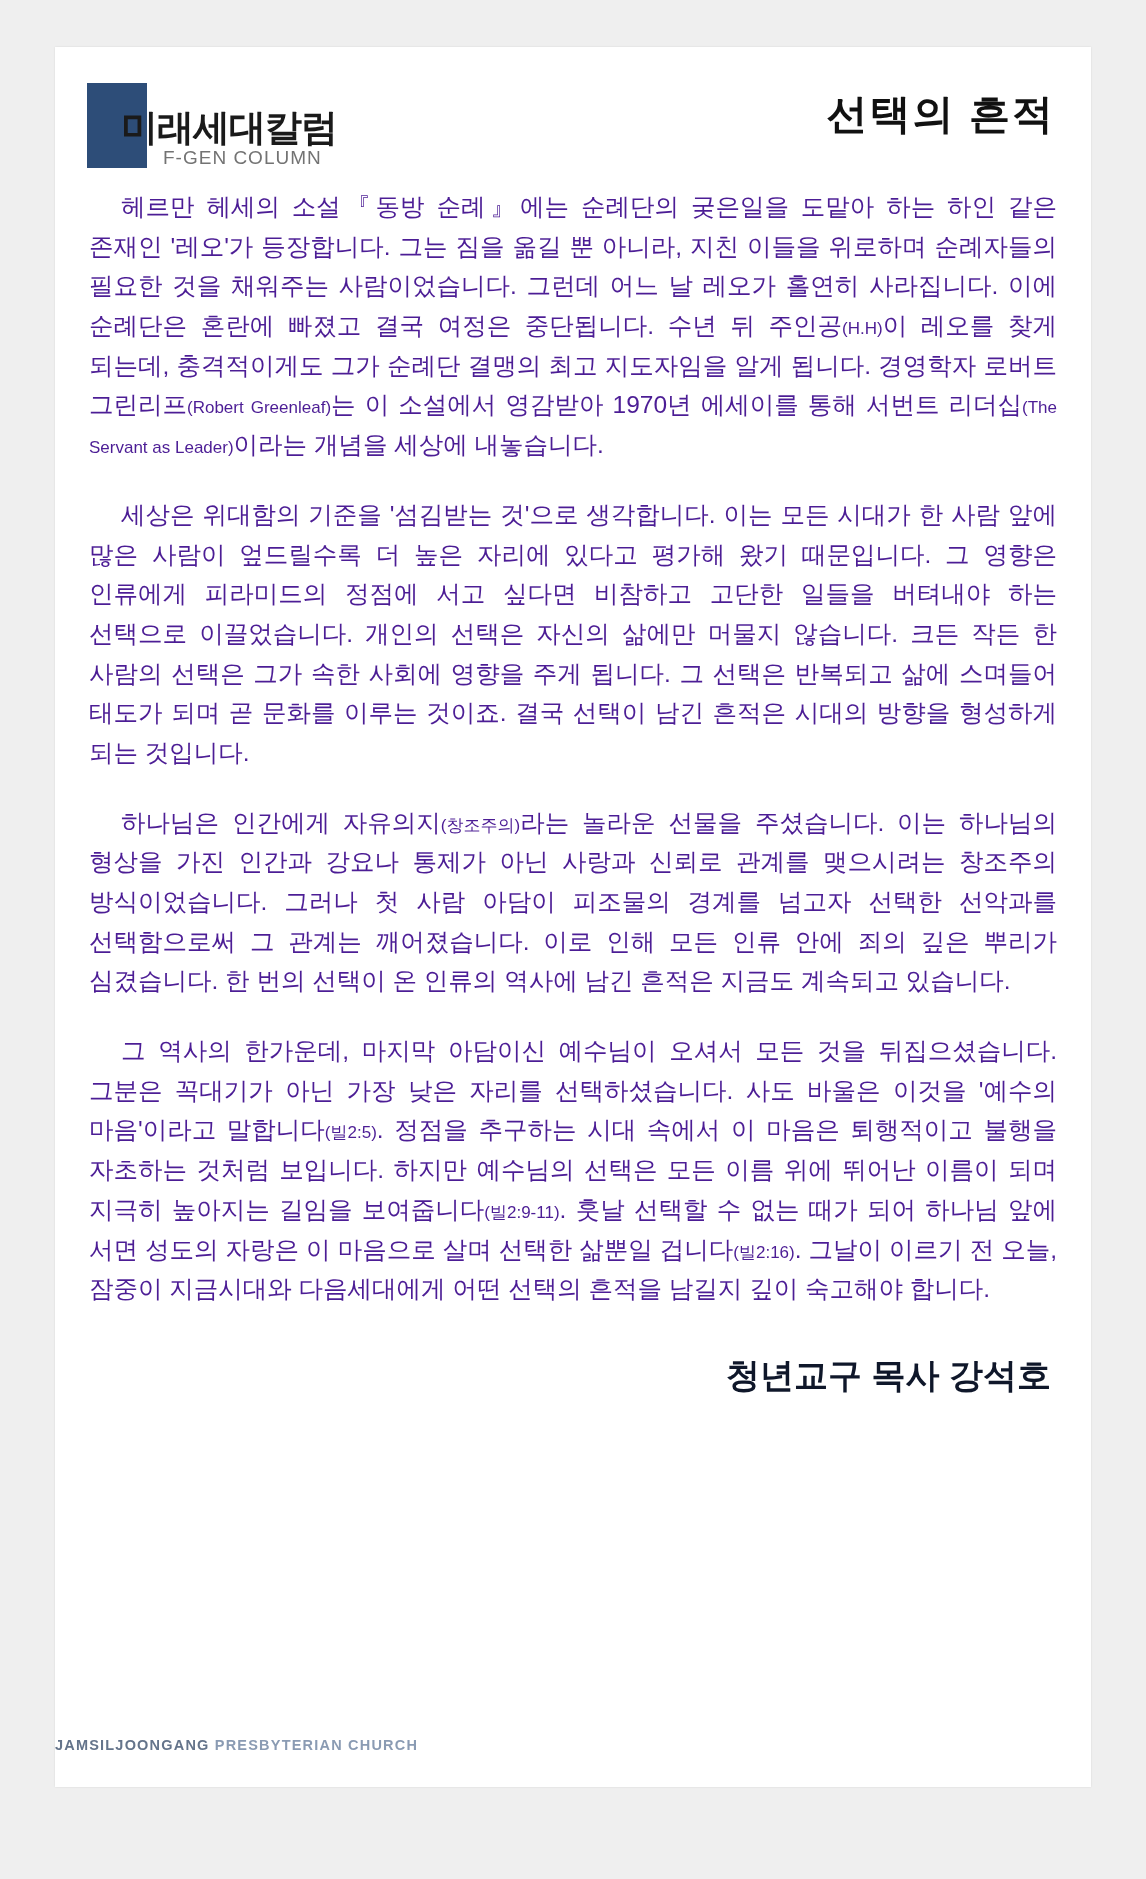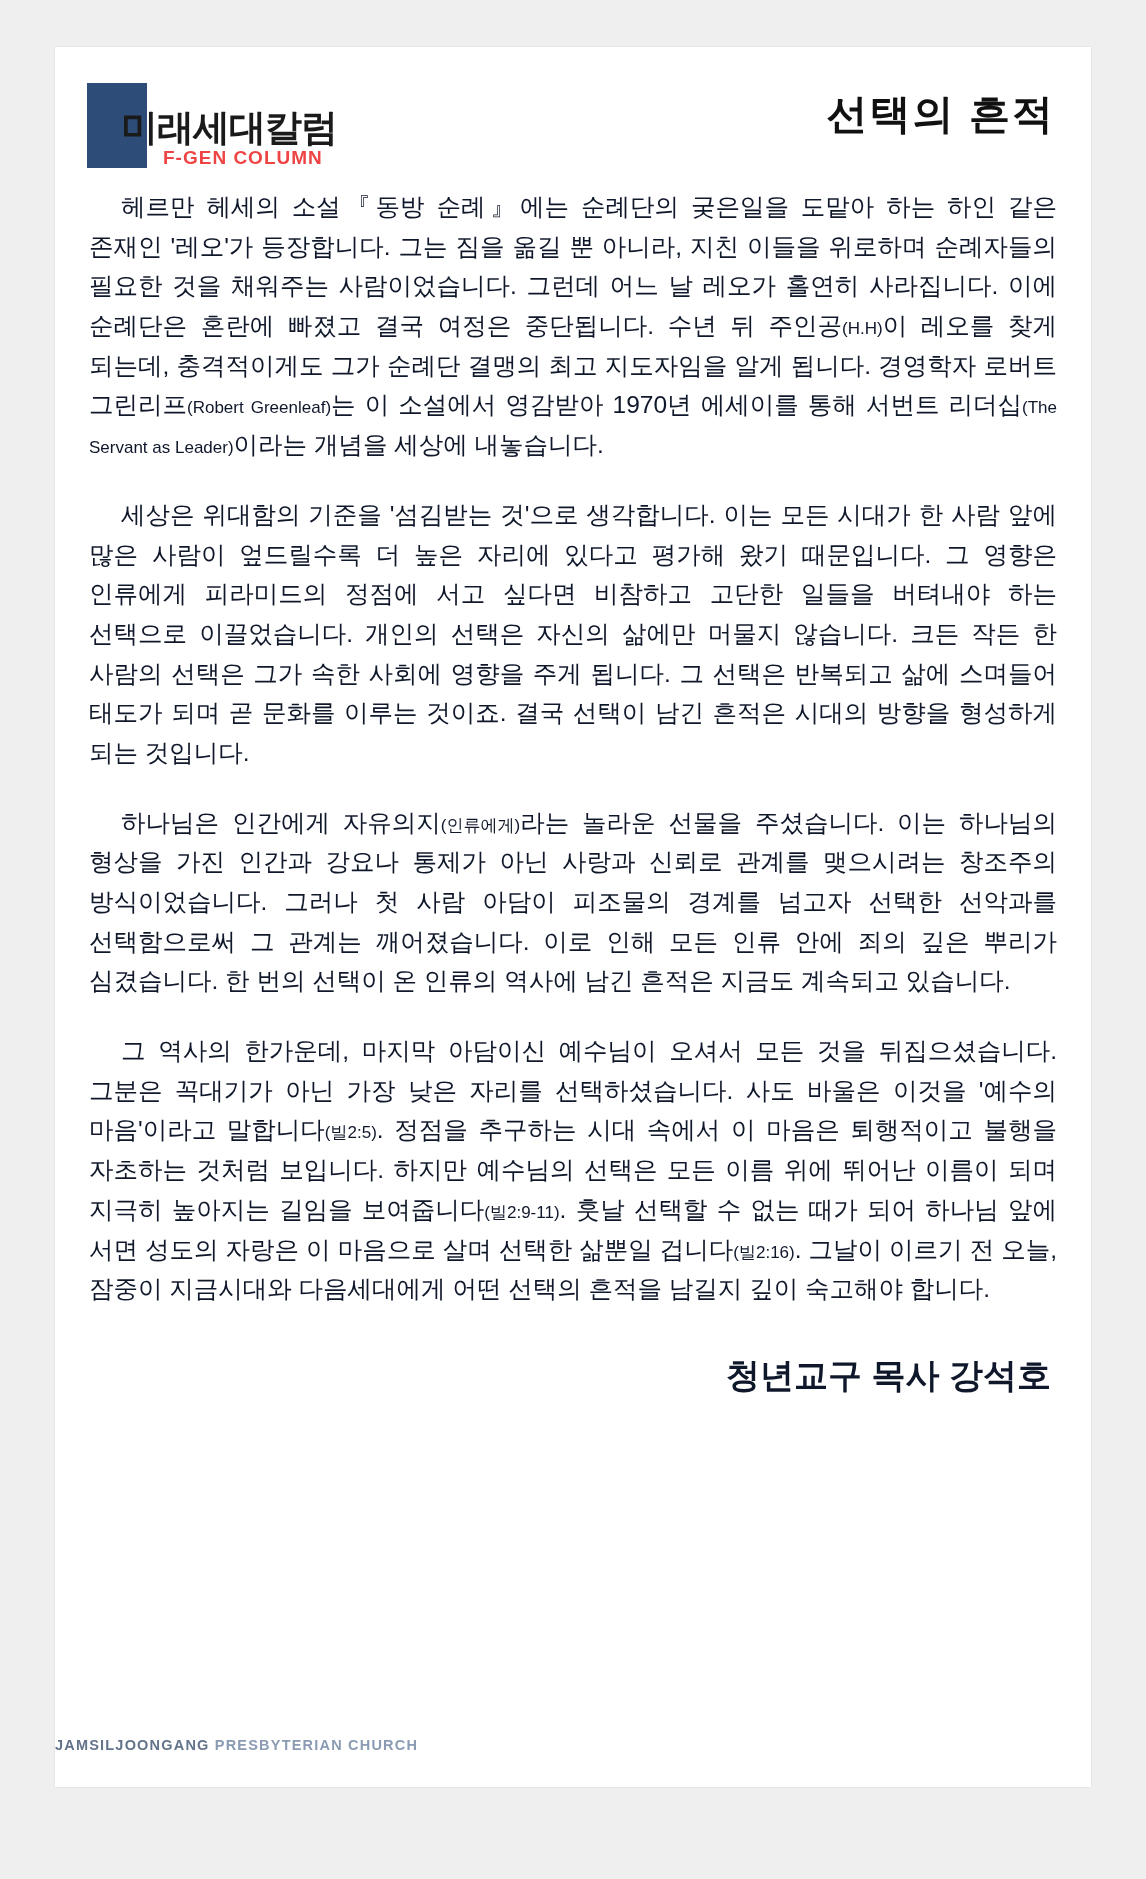--- a/index.html
+++ b/index.html
@@ -52,23 +52,23 @@
     font-weight: bold;
     letter-spacing: -1px;
     color: #1a1a1a;
     white-space: nowrap;
   }
   .logo-sub {
     position: absolute;
     left: 76px;
     top: 64px;
     font-size: 19px;
-    font-weight: bold;
+    font-weight: normal;
     letter-spacing: 1px;
-    color: #ef4444;
+    color: #737373;
     white-space: nowrap;
   }
   .doc-title {
     position: absolute;
     right: 36px;
     top: 40px;
     font-size: 41px;
     font-weight: bold;
     color: #111111;
     letter-spacing: 2px;
@@ -76,21 +76,21 @@
     text-align: right;
   }
   
   .content {
     padding: 0 34px;
   }
   p.para {
     margin: 0 0 30px 0;
     font-size: 24.5px;
     line-height: 1.62;
-    color: #0f172a;
+    color: #4c1d95;
     text-align: justify;
     text-justify: inter-character;
     text-indent: 32px;
     word-break: keep-all;
   }
   p.para:last-of-type {
     margin-bottom: 13px;
   }
   .small {
     font-size: 17px;
@@ -128,21 +128,21 @@
       <div class="logo-block"></div>
       <div class="logo-main">미래세대칼럼</div>
       <div class="logo-sub">F-GEN COLUMN</div>
     </div>
     <div class="doc-title">선택의 흔적</div>
   </div>
 
   <div class="content">
     <p class="para">헤르만 헤세의 소설『동방 순례』에는 순례단의 궂은일을 도맡아 하는 하인 같은 존재인 '레오'가 등장합니다. 그는 짐을 옮길 뿐 아니라, 지친 이들을 위로하며 순례자들의 필요한 것을 채워주는 사람이었습니다. 그런데 어느 날 레오가 홀연히 사라집니다. 이에 순례단은 혼란에 빠졌고 결국 여정은 중단됩니다. 수년 뒤 주인공<span class="small">(H.H)</span>이 레오를 찾게 되는데, 충격적이게도 그가 순례단 결맹의 최고 지도자임을 알게 됩니다. 경영학자 로버트 그린리프<span class="small">(Robert Greenleaf)</span>는 이 소설에서 영감받아 1970년 에세이를 통해 서번트 리더십<span class="small">(The Servant as Leader)</span>이라는 개념을 세상에 내놓습니다.</p>
     <p class="para">세상은 위대함의 기준을 '섬김받는 것'으로 생각합니다. 이는 모든 시대가 한 사람 앞에 많은 사람이 엎드릴수록 더 높은 자리에 있다고 평가해 왔기 때문입니다. 그 영향은 인류에게 피라미드의 정점에 서고 싶다면 비참하고 고단한 일들을 버텨내야 하는 선택으로 이끌었습니다. 개인의 선택은 자신의 삶에만 머물지 않습니다. 크든 작든 한 사람의 선택은 그가 속한 사회에 영향을 주게 됩니다. 그 선택은 반복되고 삶에 스며들어 태도가 되며 곧 문화를 이루는 것이죠. 결국 선택이 남긴 흔적은 시대의 방향을 형성하게 되는 것입니다.</p>
-    <p class="para">하나님은 인간에게 자유의지<span class="small">(인류에게)</span>라는 놀라운 선물을 주셨습니다. 이는 하나님의 형상을 가진 인간과 강요나 통제가 아닌 사랑과 신뢰로 관계를 맺으시려는 창조주의 방식이었습니다. 그러나 첫 사람 아담이 피조물의 경계를 넘고자 선택한 선악과를 선택함으로써 그 관계는 깨어졌습니다. 이로 인해 모든 인류 안에 죄의 깊은 뿌리가 심겼습니다. 한 번의 선택이 온 인류의 역사에 남긴 흔적은 지금도 계속되고 있습니다.</p>
+    <p class="para">하나님은 인간에게 자유의지<span class="small">(창조주의)</span>라는 놀라운 선물을 주셨습니다. 이는 하나님의 형상을 가진 인간과 강요나 통제가 아닌 사랑과 신뢰로 관계를 맺으시려는 창조주의 방식이었습니다. 그러나 첫 사람 아담이 피조물의 경계를 넘고자 선택한 선악과를 선택함으로써 그 관계는 깨어졌습니다. 이로 인해 모든 인류 안에 죄의 깊은 뿌리가 심겼습니다. 한 번의 선택이 온 인류의 역사에 남긴 흔적은 지금도 계속되고 있습니다.</p>
     <p class="para">그 역사의 한가운데, 마지막 아담이신 예수님이 오셔서 모든 것을 뒤집으셨습니다. 그분은 꼭대기가 아닌 가장 낮은 자리를 선택하셨습니다. 사도 바울은 이것을 '예수의 마음'이라고 말합니다<span class="small">(빌2:5)</span>. 정점을 추구하는 시대 속에서 이 마음은 퇴행적이고 불행을 자초하는 것처럼 보입니다. 하지만 예수님의 선택은 모든 이름 위에 뛰어난 이름이 되며 지극히 높아지는 길임을 보여줍니다<span class="small">(빌2:9-11)</span>. 훗날 선택할 수 없는 때가 되어 하나님 앞에 서면 성도의 자랑은 이 마음으로 살며 선택한 삶뿐일 겁니다<span class="small">(빌2:16)</span>. 그날이 이르기 전 오늘, 잠중이 지금시대와 다음세대에게 어떤 선택의 흔적을 남길지 깊이 숙고해야 합니다.</p>
     <div class="signature">청년교구 목사 강석호</div>
   </div>
 
   <div class="footer">
     <span class="strong">JAMSILJOONGANG</span>
     <span>PRESBYTERIAN CHURCH</span>
   </div>
 
 </div>

